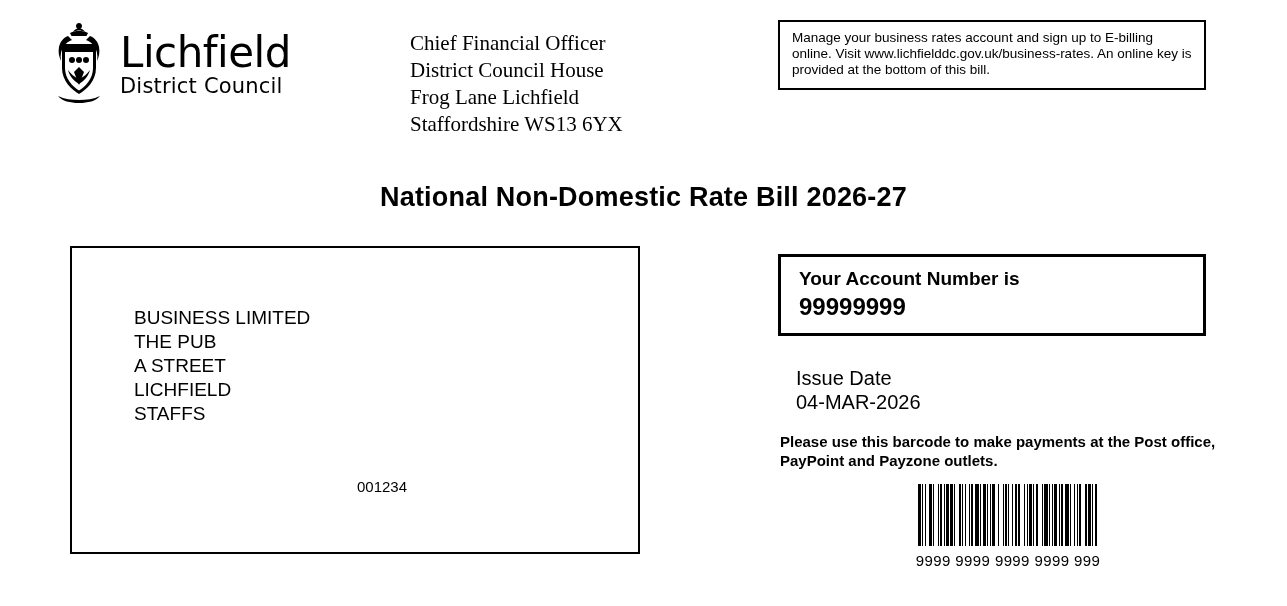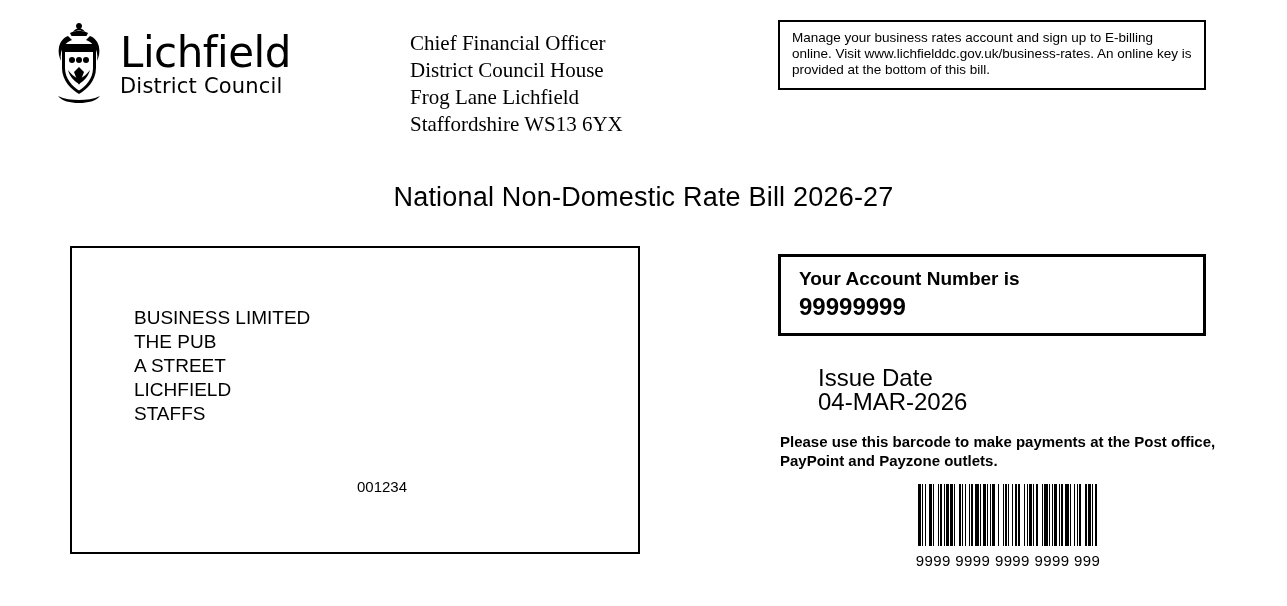--- a/index.html
+++ b/index.html
@@ -81,21 +81,21 @@
   }
 
   
   .bill-title {
     position: absolute;
     top: 182px;
     left: 0;
     width: 1287px;
     text-align: center;
     font-size: 27px;
-    font-weight: normal;
+    font-weight: bold;
     letter-spacing: 0.2px;
   }
 
   
   .address-panel {
     position: absolute;
     left: 70px;
     top: 246px;
     width: 570px;
     height: 308px;
@@ -136,23 +136,23 @@
   }
   .account-number {
     font-size: 24px;
     font-weight: bold;
     line-height: 28px;
     margin-top: 2px;
   }
 
   .issue-block {
     position: absolute;
-    left: 818px;
+    left: 796px;
     top: 366px;
-    font-size: 24px;
+    font-size: 20px;
     line-height: 24px;
   }
 
   .barcode-note {
     position: absolute;
     left: 780px;
     top: 432px;
     width: 440px;
     font-size: 15px;
     font-weight: bold;

